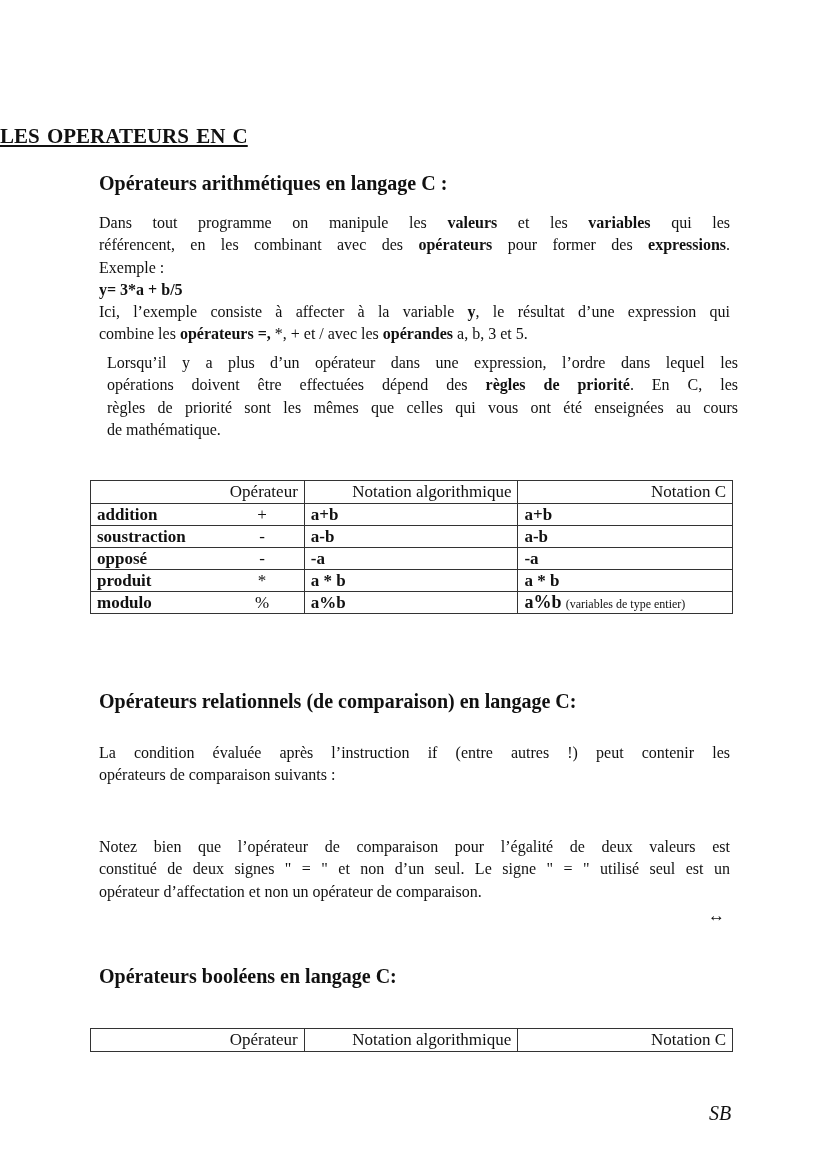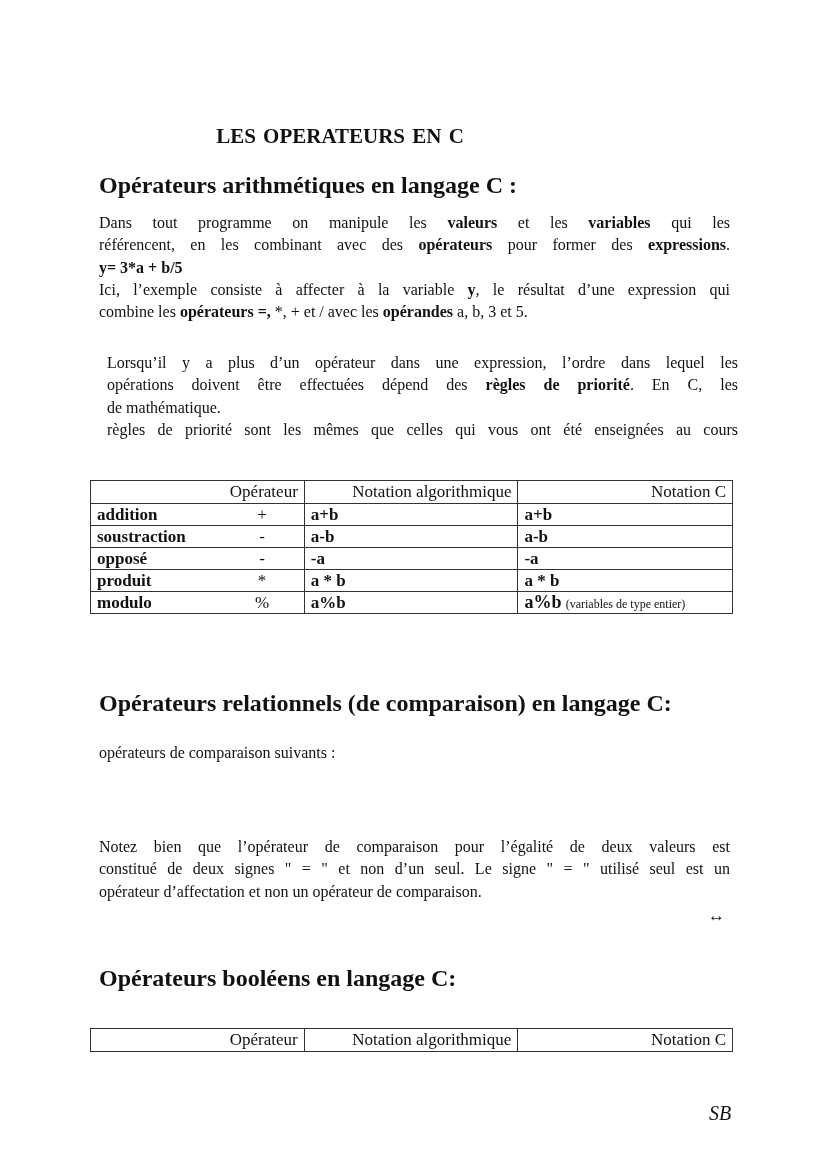--- a/index.html
+++ b/index.html
@@ -1,20 +1,20 @@
 <!DOCTYPE html>
 <html><head>
 <meta charset="utf-8">
 <style>
   html, body { margin: 0; padding: 0; background: #ffffff; }
   body { width: 828px; height: 1171px; position: relative; overflow: hidden;
          font-family: "Liberation Serif", "DejaVu Serif", serif; color: #111; }
   .abs { position: absolute; }
-  .title { left: 0; width: 680px; top: 124px; text-align: center; font-weight: bold; font-size: 21px; word-spacing: 2px; }
-  .h2 { left: 99px; font-weight: bold; font-size: 24px; }
+  .title { left: 0; width: 680px; top: 124px; font-weight: bold; font-size: 21px; word-spacing: 2px; text-decoration: underline; }
+  .h2 { left: 99px; font-weight: bold; font-size: 20px; }
   .para { left: 99px; width: 631px; font-size: 16px; line-height: 22.3px; text-align: justify; }
   .para .line { display: block; text-align: justify; text-align-last: justify; white-space: nowrap; }
   .para .line.last { text-align-last: left; }
   b { font-weight: bold; }
   table.ops { position: absolute; left: 90px; width: 643px; border-collapse: collapse; font-size: 17px; }
   table.ops td, table.ops th { border: 1.5px solid #333; padding: 0 6px; vertical-align: top; }
   table.ops th { font-weight: normal; text-align: right; height: 22px; line-height: 22px; }
   table.ops td { height: 21px; line-height: 21px; font-weight: bold; }
   .opname { display: inline-block; width: 140px; }
   .opsym { display: inline-block; width: 50px; text-align: center; font-weight: normal; }
@@ -25,30 +25,31 @@
 </head>
 <body>
 
 <div class="abs title">LES OPERATEURS  EN C</div>
 
 <div class="abs h2" style="top:172px;">Opérateurs arithmétiques en langage C :</div>
 
 <div class="abs para" style="top:212px;">
   <span class="line"><span>Dans tout programme on manipule les </span><b>valeurs</b><span> et les </span><b>variables</b><span> qui les</span></span>
   <span class="line"><span>référencent, en les combinant avec des </span><b>opérateurs</b><span> pour former des </span><b>expressions</b><span>.</span></span>
+  <span class="line last">Exemple :</span>
   <span class="line last"><b>y= 3*a + b/5</b></span>
   <span class="line"><span>Ici, l’exemple consiste à affecter à la variable </span><b>y</b><span>, le résultat d’une expression qui</span></span>
   <span class="line last"><span>combine les </span><b>opérateurs =,</b><span> *, + et / avec les </span><b>opérandes</b><span> a, b, 3 et 5.</span></span>
 </div>
 
 <div class="abs para" style="top:352px;margin-left:8px;">
   <span class="line">Lorsqu’il y a plus d’un opérateur dans une expression, l’ordre dans lequel les</span>
   <span class="line"><span>opérations doivent être effectuées dépend des </span><b>règles de priorité</b><span>. En C, les</span></span>
+  <span class="line">règles de priorité sont les mêmes que celles qui vous ont été enseignées au cours</span>
   <span class="line last">de mathématique.</span>
-  <span class="line">règles de priorité sont les mêmes que celles qui vous ont été enseignées au cours</span>
 </div>
 
 <table class="ops" style="top:480px;">
   <colgroup>
       <col style="width:214px">
       <col style="width:214px">
       <col style="width:215px">
     </colgroup>
   <tbody>
       <tr>
@@ -80,20 +81,21 @@
     <td><span class="opname">modulo</span><span class="opsym">%</span></td>
     <td>a%b</td>
     <td><span style="font-size:18px;">a%b</span> <span class="note">(variables de type entier)</span></td>
   </tr>
 </tbody>
   </table>
 
 <div class="abs h2" style="top:690px;">Opérateurs relationnels (de comparaison) en langage C:</div>
 
 <div class="abs para" style="top:742px;">
+  <span class="line">La condition évaluée après l’instruction if (entre autres !) peut contenir les</span>
   <span class="line last">opérateurs de comparaison suivants :</span>
 </div>
 
 <div class="abs para" style="top:836px;">
   <span class="line">Notez bien que l’opérateur de comparaison pour l’égalité de deux valeurs est</span>
   <span class="line">constitué de deux signes " = " et non d’un seul. Le signe " = " utilisé seul est un</span>
   <span class="line last">opérateur d’affectation et non un opérateur de comparaison.</span>
 </div>
 
 <div class="abs arrow">↔</div>

